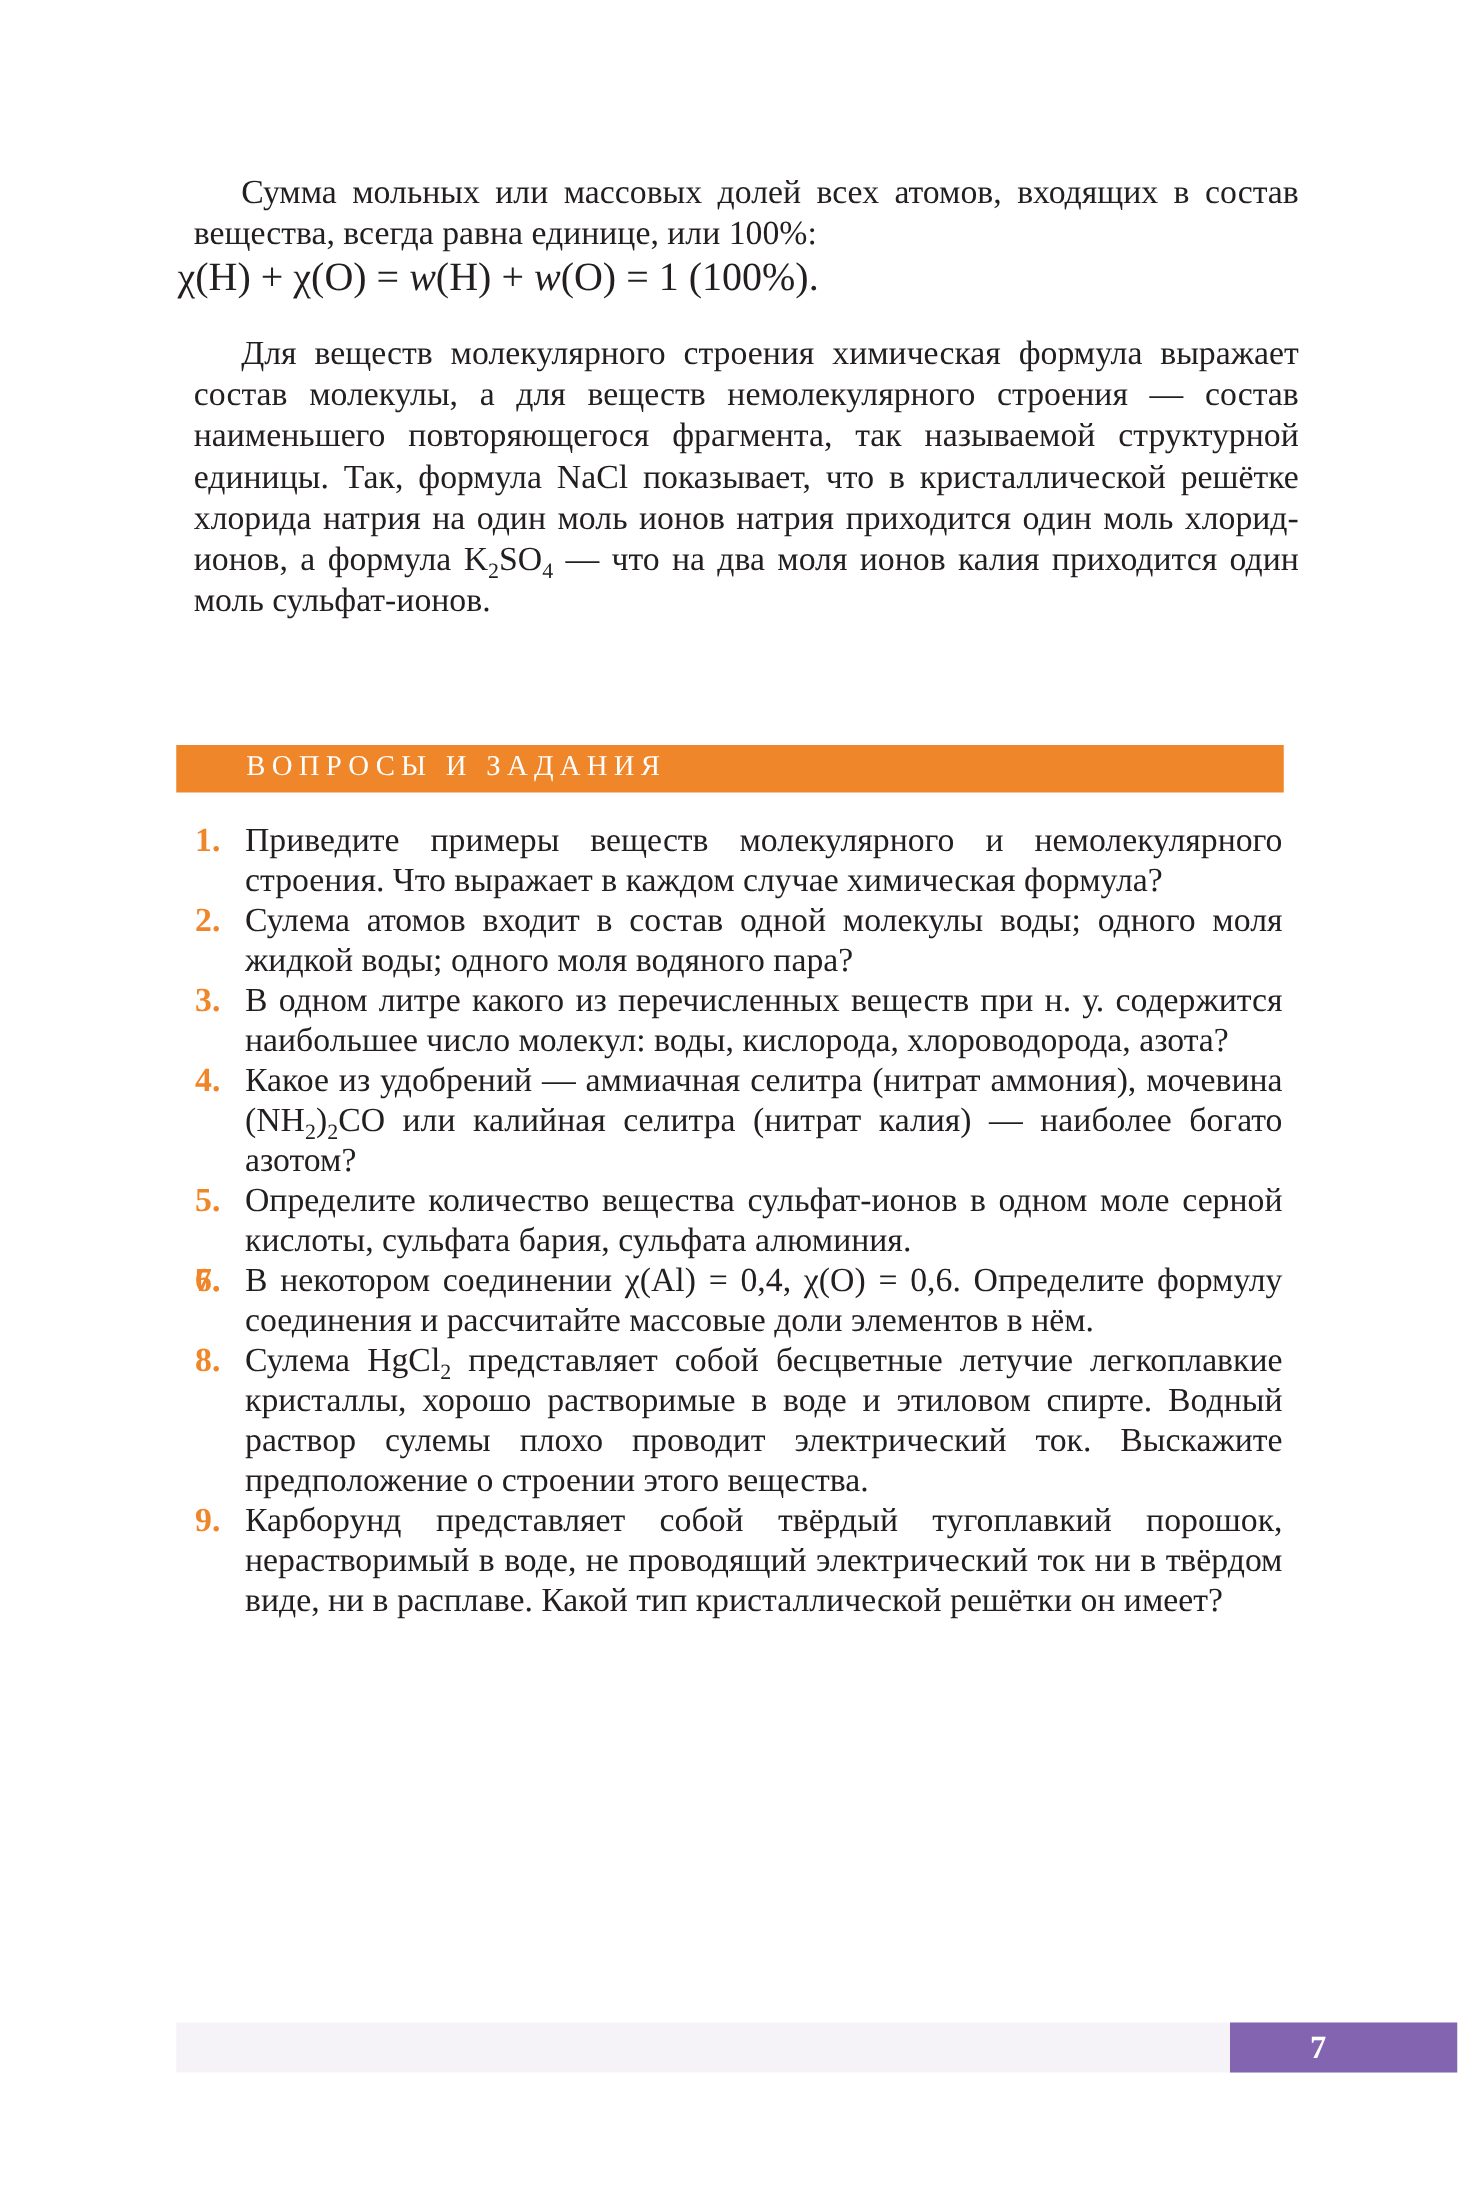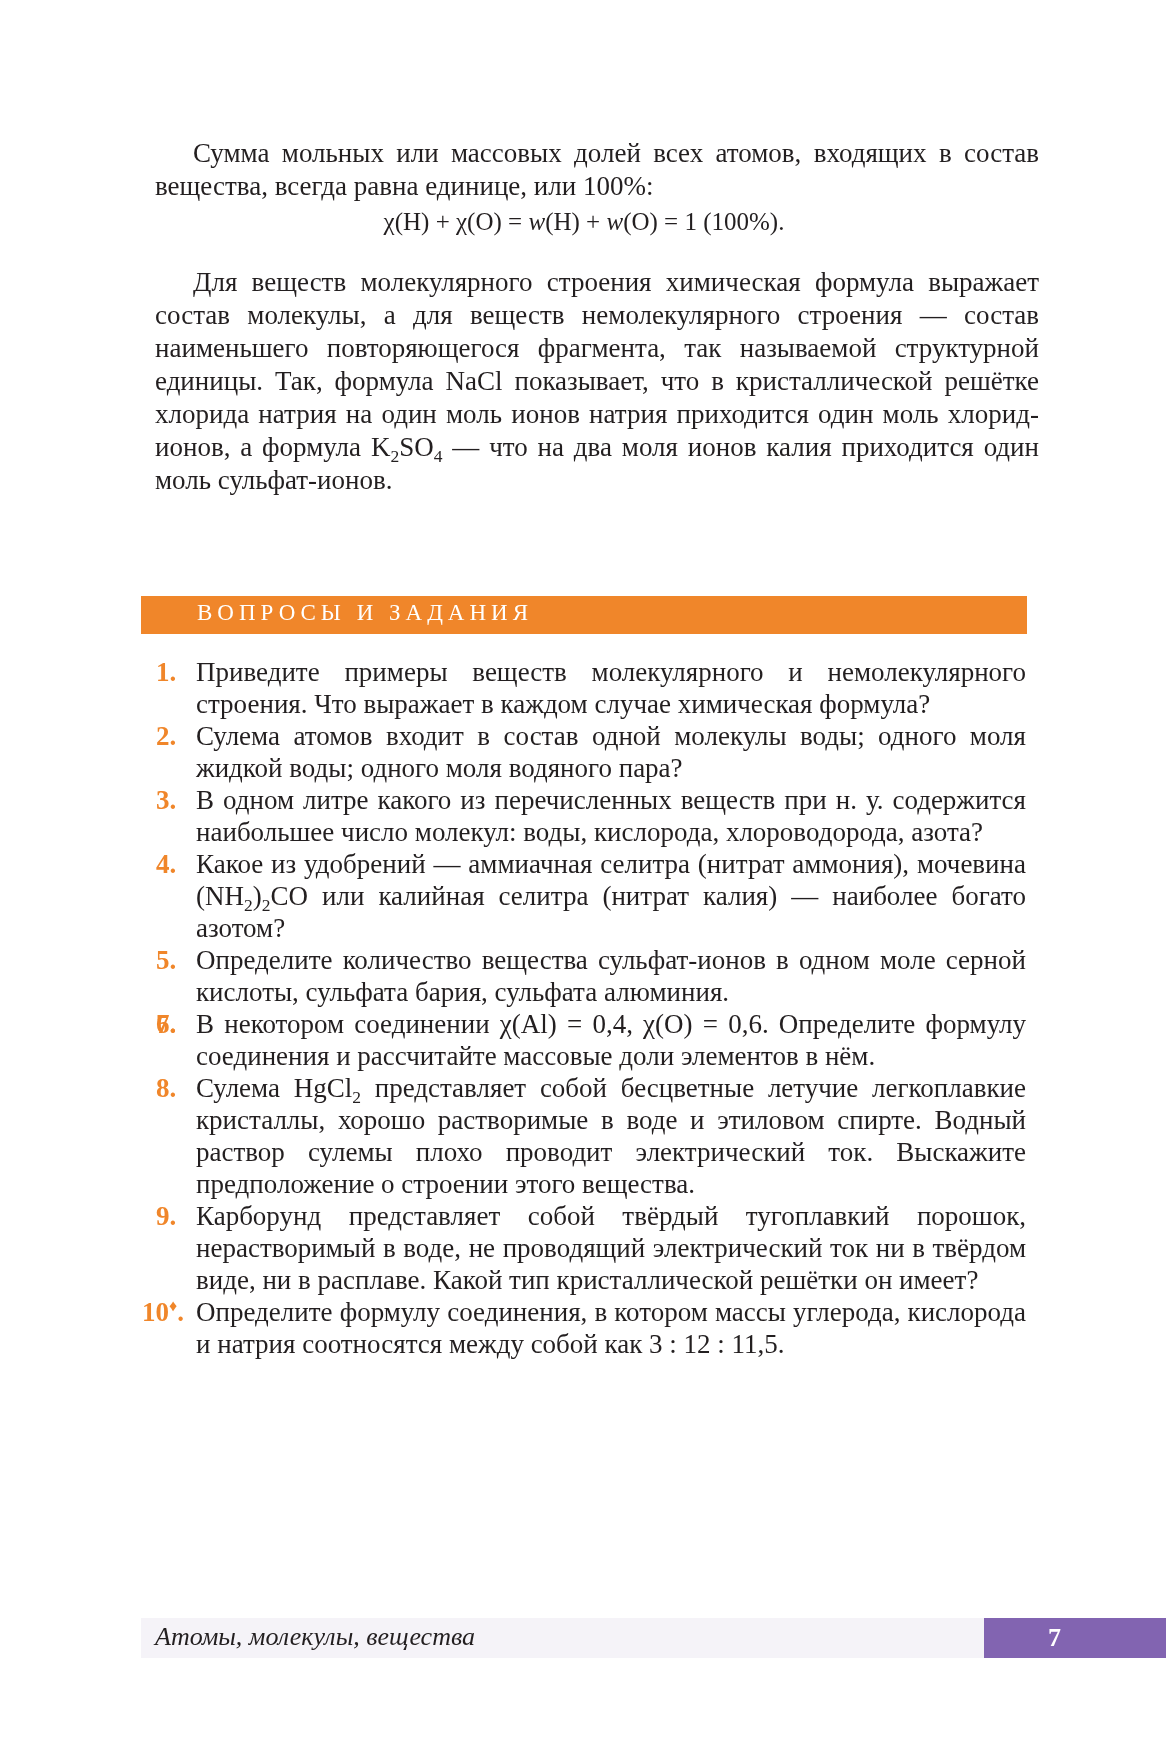--- a/index.html
+++ b/index.html
@@ -7,22 +7,22 @@
     width:1166px; height:1749px; background:#ffffff; position:relative; overflow:hidden;
     font-family:"DejaVu Serif","Liberation Serif",serif; color:#231f20;
   }
   .text {
     position:absolute; left:142px; width:884px;
     font-family:"Liberation Serif","DejaVu Serif",serif;
     font-size:27px; line-height:33px; text-align:justify;
   }
   .para { text-indent:38px; margin:13px; }
   .formula {
-    position:absolute; left:142px; width:884px; text-align:center;
-    font-family:"Liberation Serif",serif; font-size:25px; line-height:33px;
+    position:absolute; left:142px; width:884px; text-align:left;
+    font-family:"Liberation Serif",serif; font-size:32px; line-height:33px;
   }
   .formula i { font-style:italic; }
   sub { font-size:65%; line-height:0; vertical-align:-0.35em; }
   .banner {
     position:absolute; left:141px; top:596px; width:886px; height:38px;
     background:#f0862a;
   }
   .banner-label {
     position:absolute; left:56px; top:4px; color:#ffffff;
     font-family:"Liberation Serif",serif; font-weight:normal; font-size:23px; letter-spacing:5px;
@@ -65,21 +65,19 @@
 <div class="questions">
   <div class="q"><span class="qnum">1.</span><span>Приведите примеры веществ молекулярного и немолекулярного строения. Что выражает в каждом случае химическая формула?</span></div>
   <div class="q"><span class="qnum">2.</span><span>Сулема атомов входит в состав одной молекулы воды; одного моля жидкой воды; одного моля водяного пара?</span></div>
   <div class="q"><span class="qnum">3.</span><span>В одном литре какого из перечисленных веществ при н. у. содержится наибольшее число молекул: воды, кислорода, хлороводорода, азота?</span></div>
   <div class="q"><span class="qnum">4.</span><span>Какое из удобрений — аммиачная селитра (нитрат аммония), мочевина (NH</span><sub>2</sub><span>)</span><sub>2</sub><span>CO или калийная селитра (нитрат калия) — наиболее богато азотом?</span></div>
   <div class="q"><span class="qnum">5.</span><span>Определите количество вещества сульфат-ионов в одном моле серной кислоты, сульфата бария, сульфата алюминия.</span></div>
   <div class="q"><span class="qnum">6.</span></div>
   <div class="q"><span class="qnum">7.</span><span>В некотором соединении χ(Al) = 0,4, χ(O) = 0,6. Определите формулу соединения и рассчитайте массовые доли элементов в нём.</span></div>
   <div class="q"><span class="qnum">8.</span><span>Сулема HgCl</span><sub>2</sub><span> представляет собой бесцветные летучие легкоплавкие кристаллы, хорошо растворимые в воде и этиловом спирте. Водный раствор сулемы плохо проводит электрический ток. Выскажите предположение о строении этого вещества.</span></div>
   <div class="q"><span class="qnum">9.</span><span>Карборунд представляет собой твёрдый тугоплавкий порошок, нерастворимый в воде, не проводящий электрический ток ни в твёрдом виде, ни в расплаве. Какой тип кристаллической решётки он имеет?</span></div>
-  <div class="q"><span class="qnum wide"><span>10</span><span class="diamond">♦</span><span>.</span></span><span>Определите формулу соединения, в котором массы углерода, кислорода и натрия соотносятся между собой как 3 : 12 : 11,5.</span></div>
 </div>
 
 <div class="footer">
-  <span class="footer-title">Атомы, молекулы, вещества</span>
   <div class="page-num">
     <span>7</span>
   </div>
 </div>
 
 </body></html>

